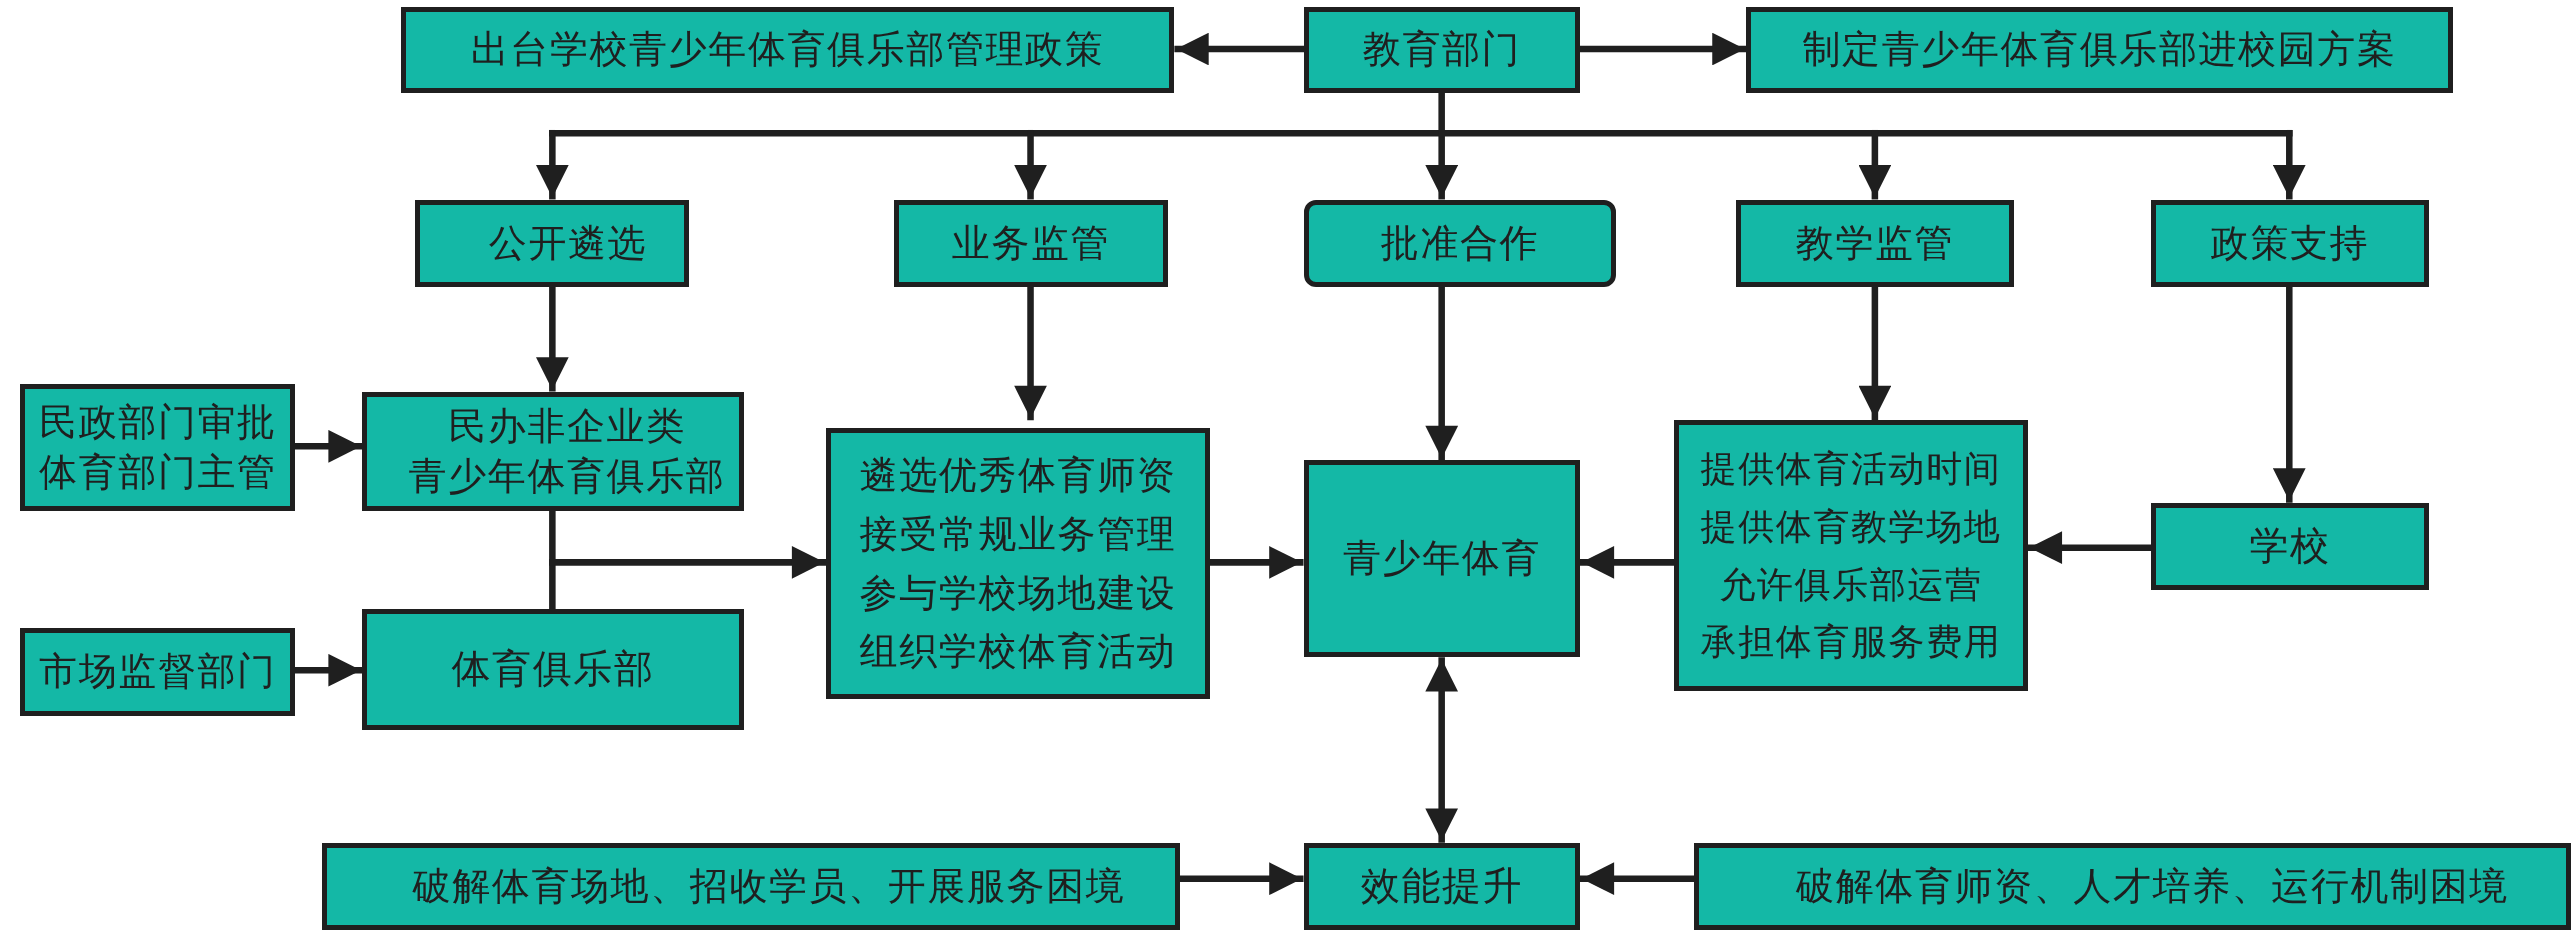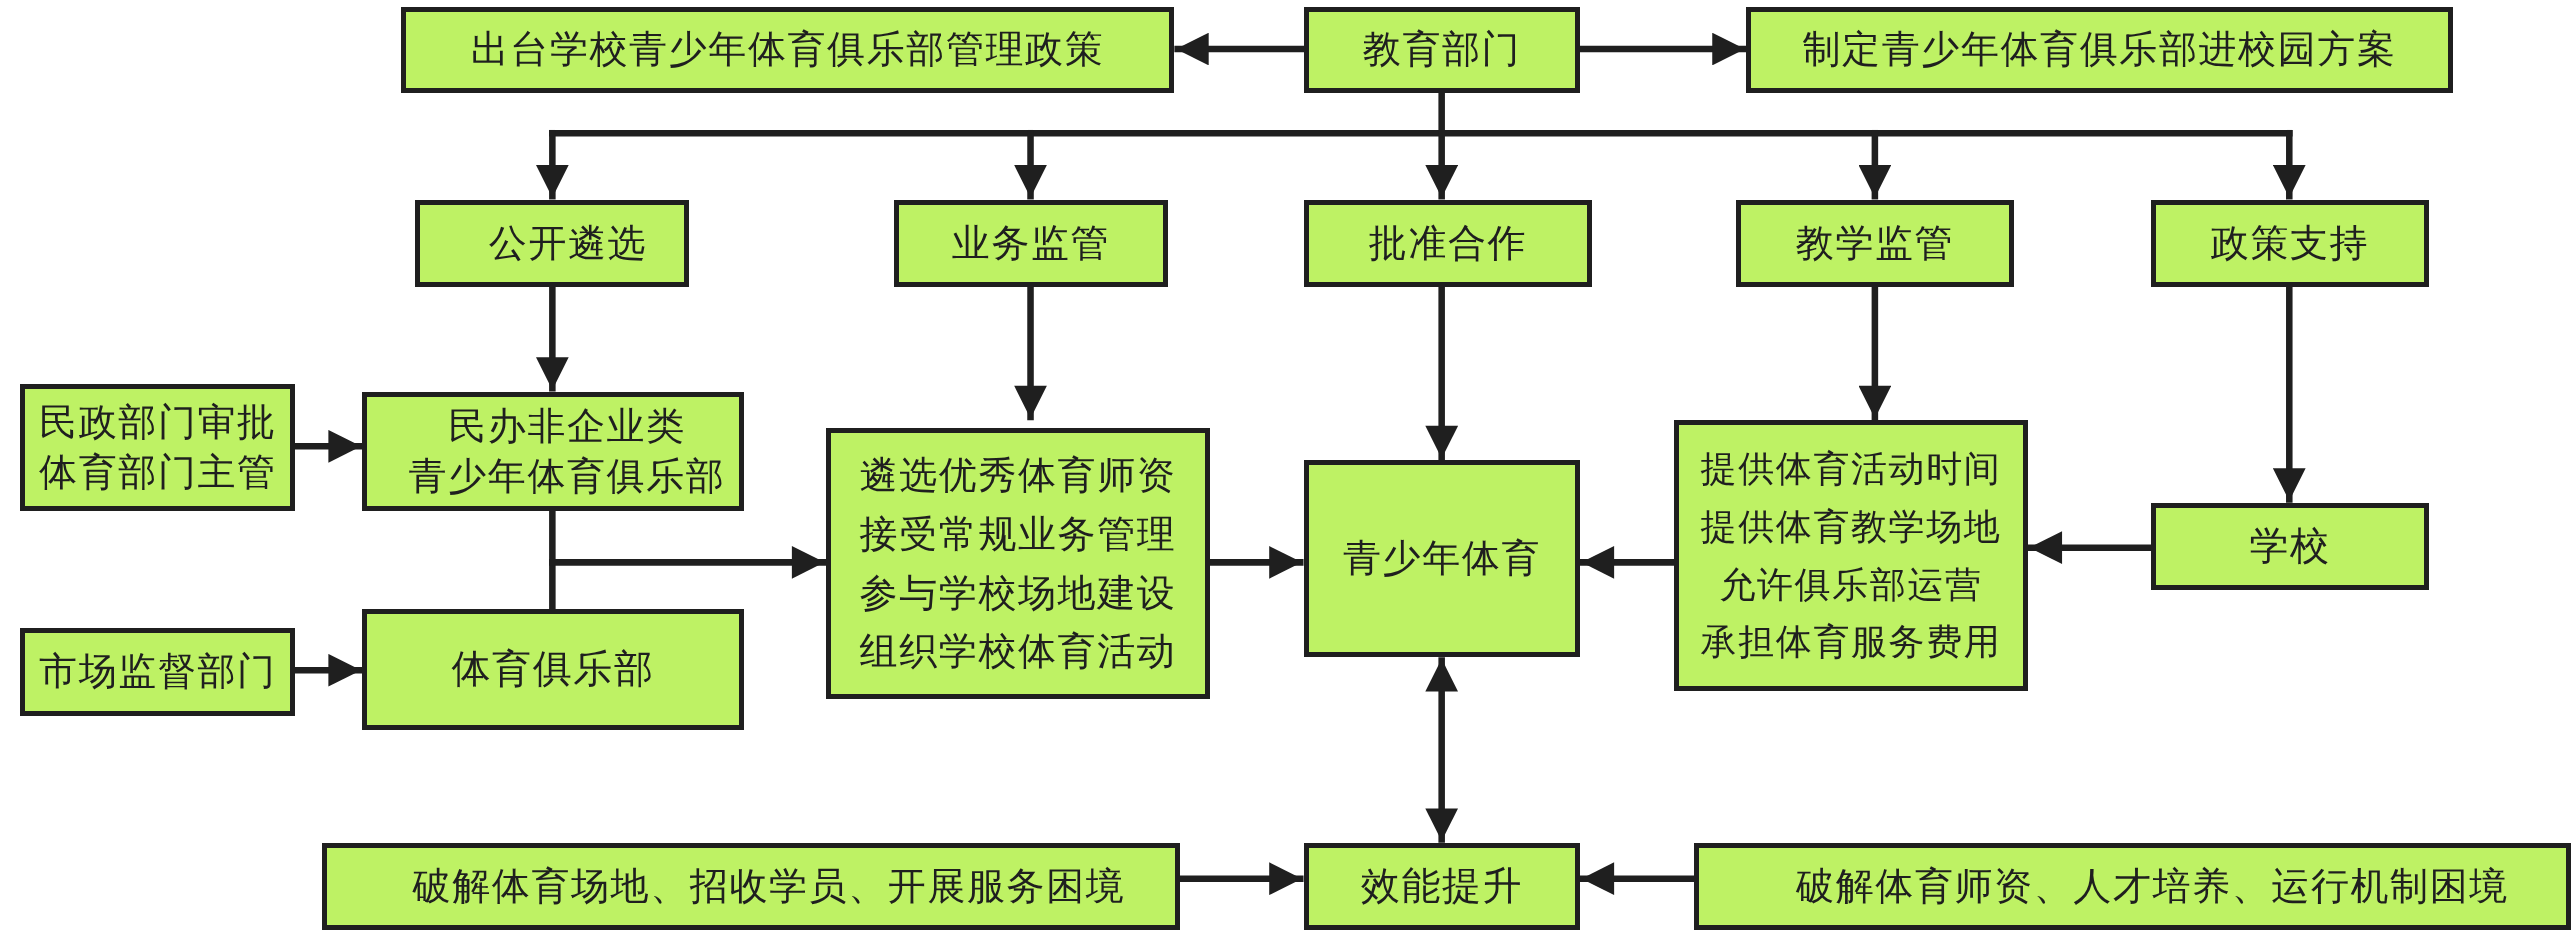--- a/index.html
+++ b/index.html
@@ -8,21 +8,21 @@
     width:2576px;height:931px;
     background:#ffffff;
     font-family:"DejaVu Serif","Liberation Serif",serif;
     overflow:hidden;
   }
   .wires{position:absolute;left:0;top:0;width:2576px;height:931px;}
   .wires line{stroke:#1f1f1f;stroke-width:8;stroke-linecap:square;}
   .node{
     position:absolute;
     box-sizing:border-box;
-    background:#bef264;
+    background:#14b8a6;
     border:5.7px solid #1f1f1f;
     color:#1f1f1f;
     display:flex;flex-direction:column;
     align-items:center;justify-content:center;
     text-align:center;
     letter-spacing:1.6px;
     line-height:1.35;
     z-index:2;
   }
   .node .ln{display:block;white-space:nowrap;}
@@ -80,21 +80,21 @@
   <div class="node" style="left:1746px;top:6.5px;width:707px;height:86px;font-size:38px;">
     <span class="ln">制定青少年体育俱乐部进校园方案</span>
   </div>
 
   <div class="node" style="left:415px;top:200px;width:274px;height:87px;font-size:38px;padding-left:32px;">
     <span class="ln">公开遴选</span>
   </div>
   <div class="node" style="left:894px;top:200px;width:274px;height:87px;font-size:38px;">
     <span class="ln">业务监管</span>
   </div>
-  <div class="node" style="left:1304px;top:200px;width:288px;height:87px;font-size:38px;">
+  <div class="node" style="left:1304px;top:200px;width:312px;height:87px;font-size:38px;border-radius:12px;">
     <span class="ln">批准合作</span>
   </div>
   <div class="node" style="left:1736px;top:200px;width:278px;height:87px;font-size:38px;">
     <span class="ln">教学监管</span>
   </div>
   <div class="node" style="left:2151px;top:200px;width:278px;height:87px;font-size:38px;">
     <span class="ln">政策支持</span>
   </div>
 
   <div class="node" style="left:20.4px;top:384px;width:275px;height:127px;font-size:38px;line-height:1.3;">

